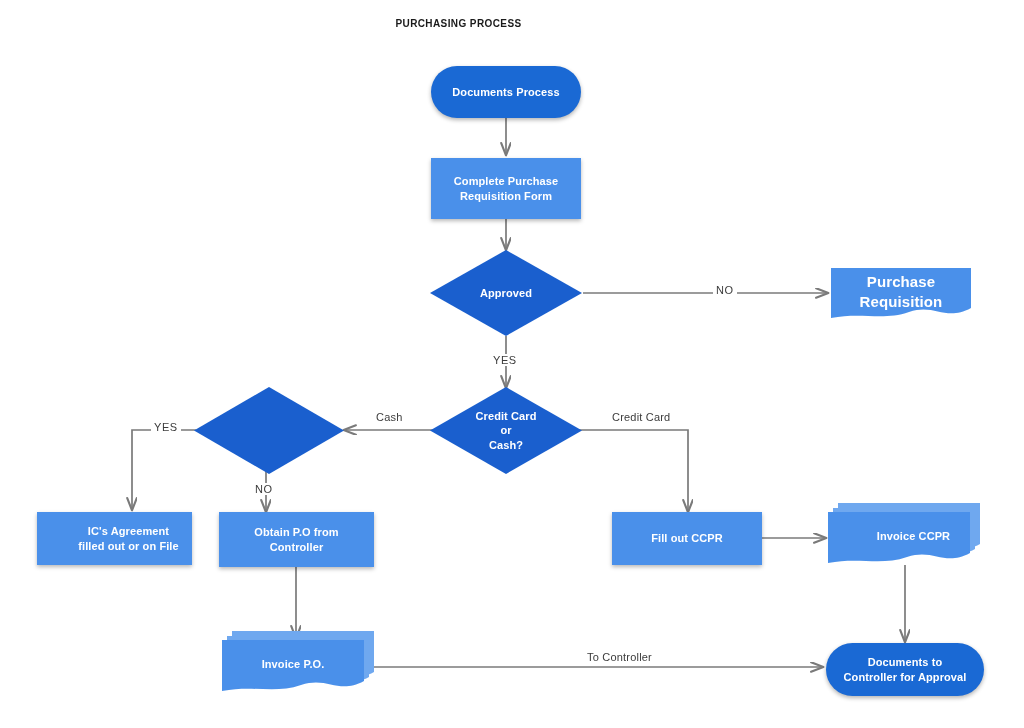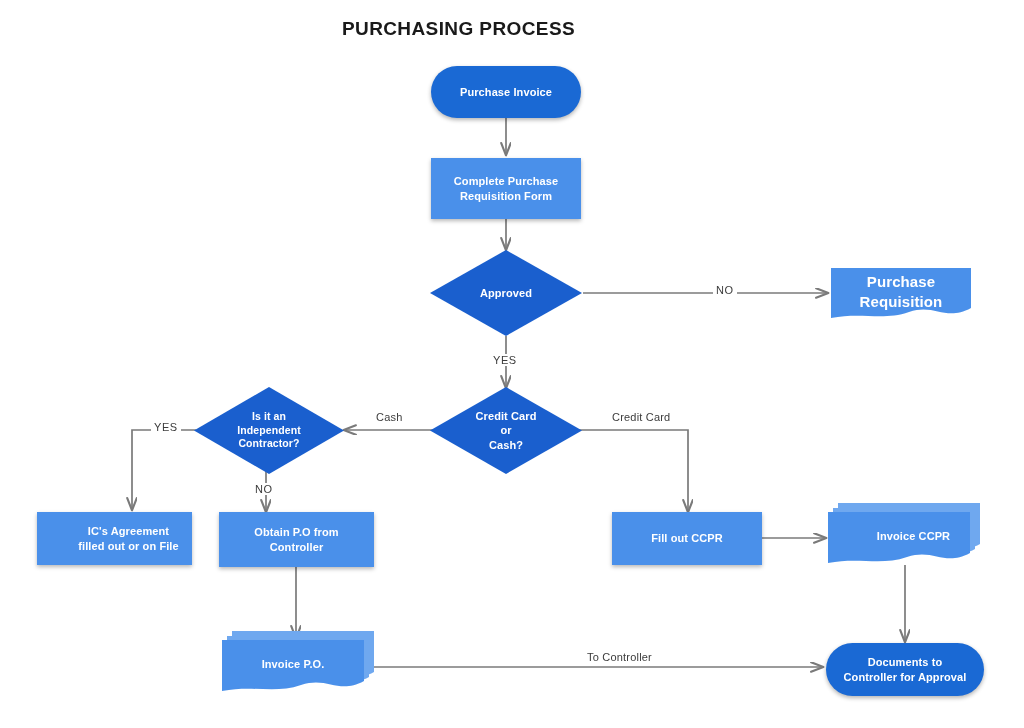--- a/index.html
+++ b/index.html
@@ -15,21 +15,21 @@
     font-family: "Liberation Sans", sans-serif;
     -webkit-font-smoothing: antialiased;
   }
 
   #chart-title {
     position: absolute;
     top: 18px;
     left: 0;
     width: 917px;
     text-align: center;
-    font-size: 19px;
+    font-size: 10px;
     font-weight: bold;
     letter-spacing: 0.4px;
     color: #1a1a1a;
   }
 
   
   .node {
     position: absolute;
     box-sizing: border-box;
     display: flex;
@@ -148,21 +148,21 @@
 
 <div class="edge-label cap" style="left:713px; top:284px;">NO</div>
 <div class="edge-label cap" style="left:490px; top:354px;">YES</div>
 <div class="edge-label" style="left:373px; top:411px;">Cash</div>
 <div class="edge-label" style="left:609px; top:411px;">Credit Card</div>
 <div class="edge-label cap" style="left:151px; top:421px;">YES</div>
 <div class="edge-label cap" style="left:252px; top:483px;">NO</div>
 <div class="edge-label" style="left:584px; top:651px;">To Controller</div>
 
 <div class="node term" style="left:431px; top:66px; width:150px; height:52px;">
-  <span class="lbl">Purchase Invoice</span>
+  <span class="lbl">Documents Process</span>
 </div>
 
 <div class="node proc" style="left:431px; top:158px; width:150px; height:61px;">
   <span class="lbl">Complete Purchase
 Requisition Form</span>
 </div>
 
 <div class="node dec wide" style="left:430px; top:250px; width:152px; height:86px;">
   <div class="dia"></div>
   <span class="lbl">Approved</span>
@@ -175,23 +175,20 @@
 
 <div class="node dec wide" style="left:430px; top:387px; width:152px; height:87px;">
   <div class="dia"></div>
   <span class="lbl">Credit Card
 or
 Cash?</span>
 </div>
 
 <div class="node dec wide" style="left:194px; top:387px; width:150px; height:87px;">
   <div class="dia"></div>
-  <span class="lbl" style="font-size:10.5px;">Is it an
-Independent
-Contractor?</span>
 </div>
 
 <div class="node proc" style="left:37px; top:512px; width:155px; height:53px;padding-left:28px;">
   <span class="lbl">IC's Agreement
 filled out or on File</span>
 </div>
 
 <div class="node proc" style="left:219px; top:512px; width:155px; height:55px;">
   <span class="lbl">Obtain P.O from
 Controller</span>

